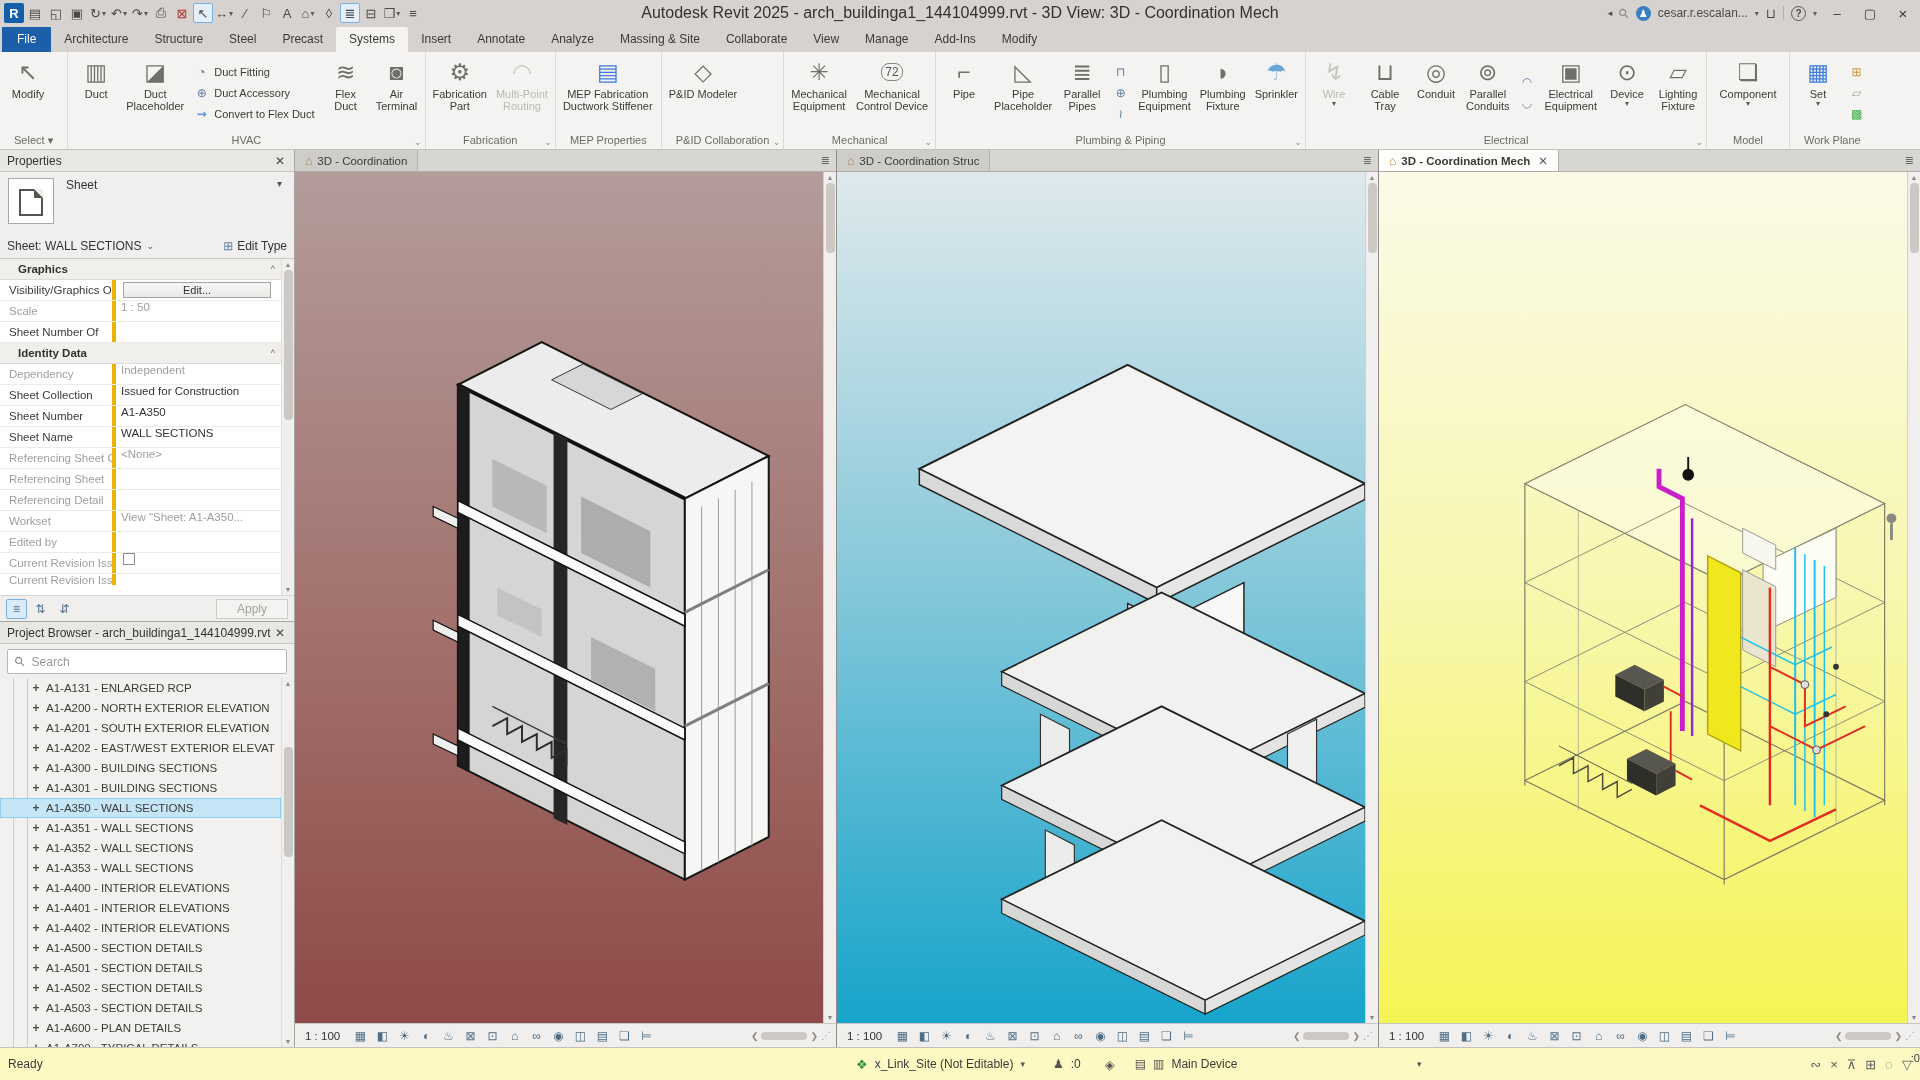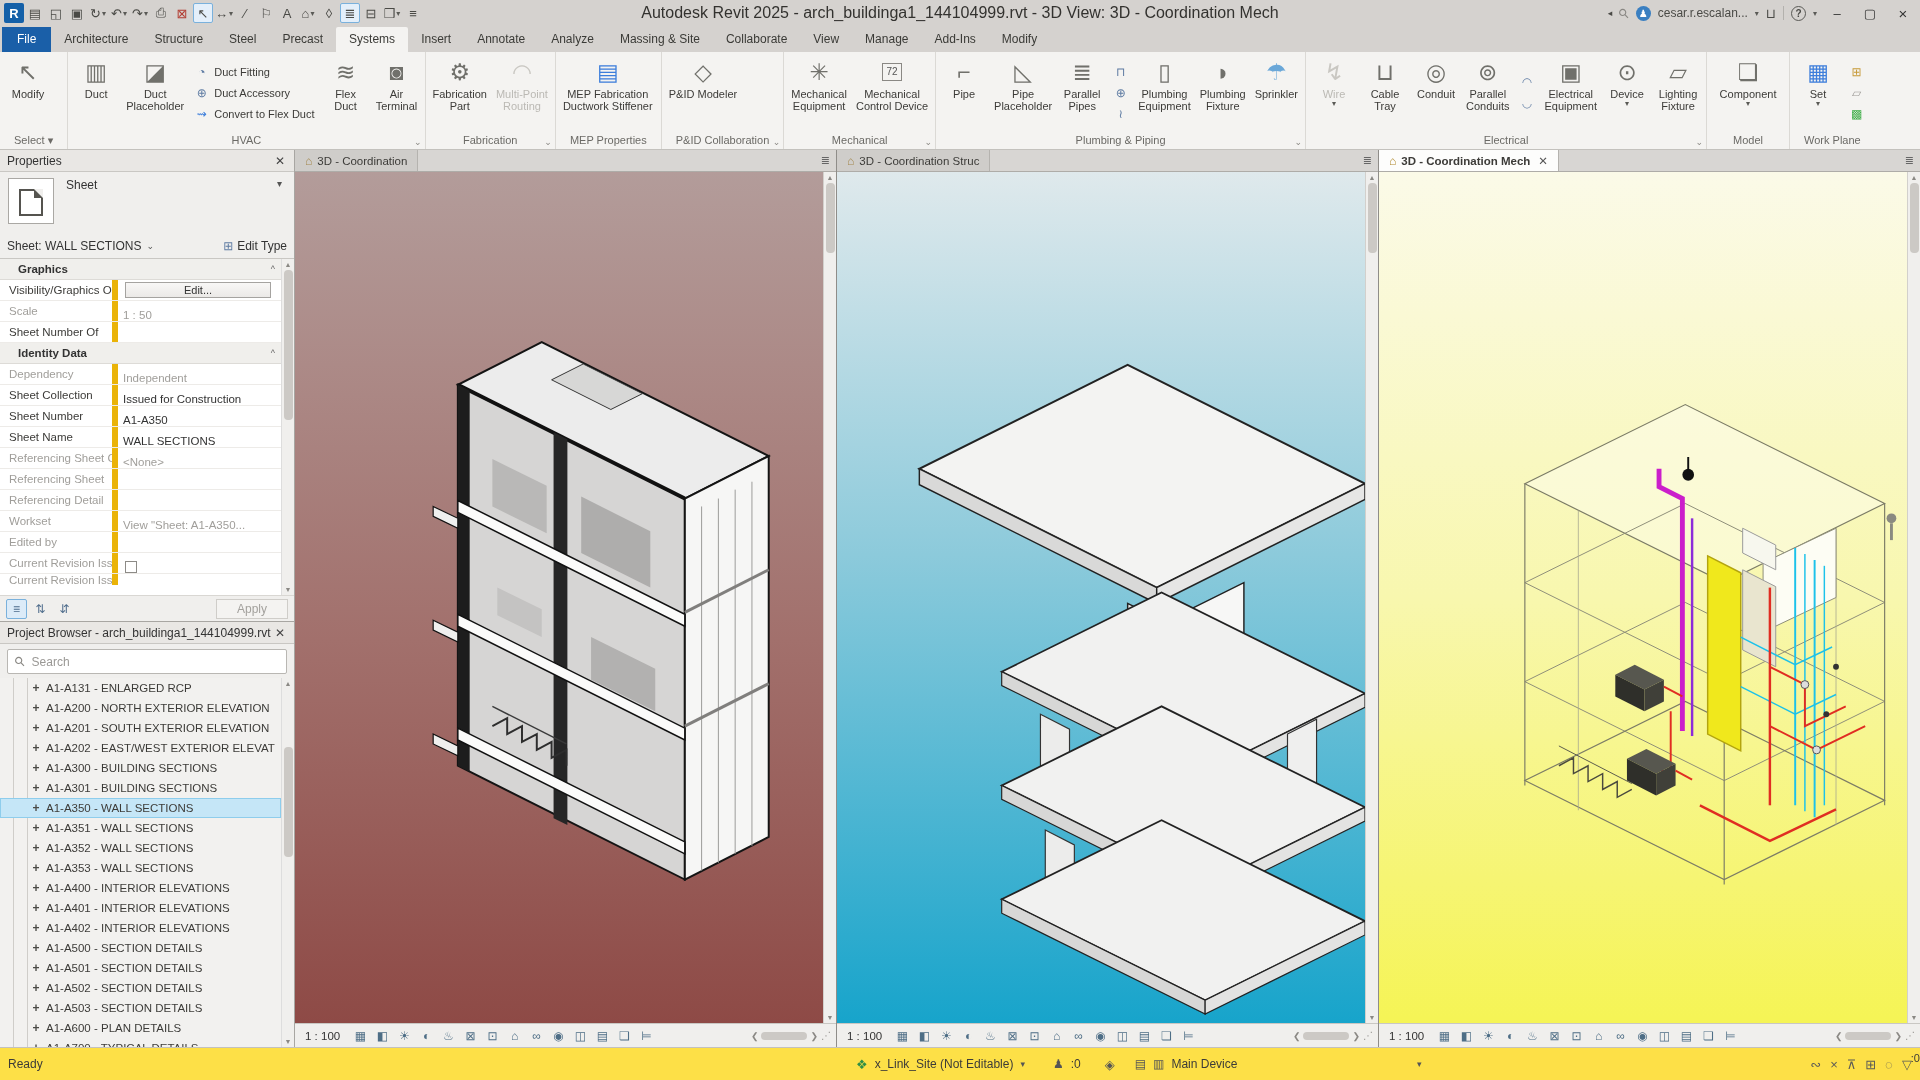--- a/index.html
+++ b/index.html
@@ -34,21 +34,21 @@
   .panel{display:flex;flex-direction:column;border-right:1px solid #dbd9d5;position:relative;flex:0 0 auto}
   .panel-body{flex:1;display:flex;align-items:stretch;padding:2px 3px 0;gap:1px}
   .panel-caption{height:18px;font-size:11px;color:#6b6a66;display:flex;align-items:center;justify-content:center;padding:0 14px;white-space:nowrap}
   .fly{position:absolute;right:3px;bottom:2px;font-size:9px;color:#8a8884}
   .bigbtn{min-width:50px;max-width:100px;display:flex;flex-direction:column;align-items:center;padding:2px 4px 0;font-size:11px;line-height:12px;text-align:center;color:#3c3b38;white-space:nowrap}
   .bigbtn .bicon{height:32px;display:flex;align-items:center;justify-content:center;font-size:23px;color:#70706b}
   .bigbtn .bicon.blue{color:#3d7edb}
   .bigbtn .bdd{font-size:8px;color:#5a5a56;line-height:8px}
   .bigbtn.disabled{color:#bbb9b4}
   .bigbtn.disabled .bicon{color:#c9c7c2}
-  .thermo{border:1.5px solid #8a8884;border-radius:0;font-size:10px;padding:1px 3px;color:#555;line-height:14px}
+  .thermo{border:1.5px solid #8a8884;border-radius:8px;font-size:12px;padding:1px 3px;color:#555;line-height:14px}
   .stack{display:flex;flex-direction:column;justify-content:center;gap:2px;padding:2px 5px}
   .stack-item{display:flex;align-items:center;gap:5px;font-size:11px;height:19px;white-space:nowrap;color:#3c3b38}
   .sicon{width:15px;text-align:center;font-size:12px;color:#5f7ca3}
   .stack.icons-only .stack-item{justify-content:center}
 
   
   .main{flex:1;display:flex;min-height:0;position:relative}
 
   
   .leftcol{width:295px;flex:0 0 295px;display:flex;flex-direction:column;border-right:1px solid #a8a6a2;background:#f0efed}
@@ -62,21 +62,21 @@
   .type-name{font-size:12px;color:#333}
   .type-dd{margin-left:auto;color:#555;font-size:10px;padding-right:4px}
   .inst-row{height:24px;display:flex;align-items:center;padding:0 7px;gap:5px;font-size:12px;color:#333}
   .inst-dd{color:#555;font-size:9px}
   .edit-type{margin-left:auto;display:flex;align-items:center;gap:4px;color:#333}
   .et-icon{color:#5f7ca3;font-size:12px}
   .pgrid{flex:1;background:#fff;border-top:1px solid #c9c7c3;position:relative;overflow:hidden}
   .pgrid-inner{position:absolute;inset:0 13px 0 0}
   .prow{height:21px;display:flex;align-items:center;border-bottom:1px solid #edebe8;font-size:11.5px}
   .prow .pl{width:112px;padding-left:9px;white-space:nowrap;overflow:hidden;flex:0 0 112px;color:#3c3b38}
-  .prow .pv{flex:1;padding-left:5px;border-left:6px solid #eab308;white-space:nowrap;overflow:hidden;height:100%;display:flex;align-items:flex-end;color:#333}
+  .prow .pv{flex:1;padding-left:5px;border-left:4px solid #eab308;white-space:nowrap;overflow:hidden;height:100%;display:flex;align-items:flex-start;color:#333}
   .prow.gray .pl,.prow.gray .pv{color:#a09e9a}
   .prow.clip{height:11px;overflow:hidden;border-bottom:none}
   .sect{height:21px;background:#f0efec;display:flex;align-items:center;padding-left:18px;font-weight:bold;font-size:11.5px;color:#333;border-bottom:1px solid #dddbd7}
   .sect .pin{margin-left:auto;padding-right:6px;font-weight:normal;font-size:9px;color:#666}
   .editbtn{flex:1;margin:2px 10px 2px 2px;height:16px;border:1px solid #a5a3a0;background:linear-gradient(#f8f7f6,#eb e9e7);background:linear-gradient(#f8f7f6,#ebe9e7);font-size:11px;display:flex;align-items:center;justify-content:center;color:#333}
   .chk{width:12px;height:12px;border:1px solid #8d8b87;background:#fff;margin-left:2px}
   .vscroll-col{position:absolute;top:0;right:0;bottom:0;width:13px;background:#f0efed;border-left:1px solid #ddd;display:flex;flex-direction:column;align-items:center;font-size:7px;color:#8a8884;padding:2px 0}
   .vthumb{width:9px;background:#ccc9c5;border-radius:4px;margin-top:2px}
   .props-foot{height:26px;flex:0 0 26px;display:flex;align-items:center;gap:3px;padding:0 6px;background:#f0efed;border-top:1px solid #d9d7d3}
   .foot-icon{width:21px;height:20px;display:flex;align-items:center;justify-content:center;font-size:12px;color:#4d6b8a;border:1px solid transparent}
@@ -110,21 +110,21 @@
   .canvas svg{display:block;width:100%;height:100%}
   .vsb{width:13px;flex:0 0 13px;background:#f0efed;border-left:1px solid #d2d0cc;display:flex;flex-direction:column;align-items:center;font-size:7px;color:#8a8884;padding:2px 0}
   .vcb{height:24px;flex:0 0 24px;background:#f0efed;border-top:1px solid #c9c7c3;display:flex;align-items:center;gap:5px;padding:0 6px;font-size:11.5px;color:#333}
   .scale-lbl{min-width:46px;padding:0 4px;white-space:nowrap}
   .vcb-icon{width:17px;text-align:center;font-size:12px;color:#4e6e86;flex:0 0 17px}
   .vcb .hs{margin-left:auto;display:flex;align-items:center;gap:3px;color:#8a8884;font-size:9px}
   .hthumb{width:46px;height:8px;background:#ccc9c5;border-radius:4px}
   .grip{color:#9a9894;font-size:10px;letter-spacing:-1px}
 
   
-  .status{height:24px;flex:0 0 24px;background:#fde047;border-top:1px solid #c3c1bd;display:flex;align-items:center;padding:16px 8px;font-size:12px;position:relative;color:#3c3b38}
+  .status{height:24px;flex:0 0 24px;background:#fef9c3;border-top:1px solid #c3c1bd;display:flex;align-items:center;padding:16px 8px;font-size:12px;position:relative;color:#3c3b38}
   .grp-mid{position:absolute;left:856px;display:flex;align-items:center;gap:7px;white-space:nowrap}
   .grp-mid .dim{color:#555}
   .ws-icon{color:#2f8f46;font-size:13px}
   .mm-wrap{display:flex;align-items:center;width:250px}
   .mm-dd{margin-left:auto;font-size:9px;color:#555}
   .grp-right{position:absolute;right:8px;display:flex;align-items:center;gap:9px;color:#5b5b57;font-size:13px}
   .fcount{font-size:11px;color:#3c3b38}
 </style>
 </head>
 <body>

